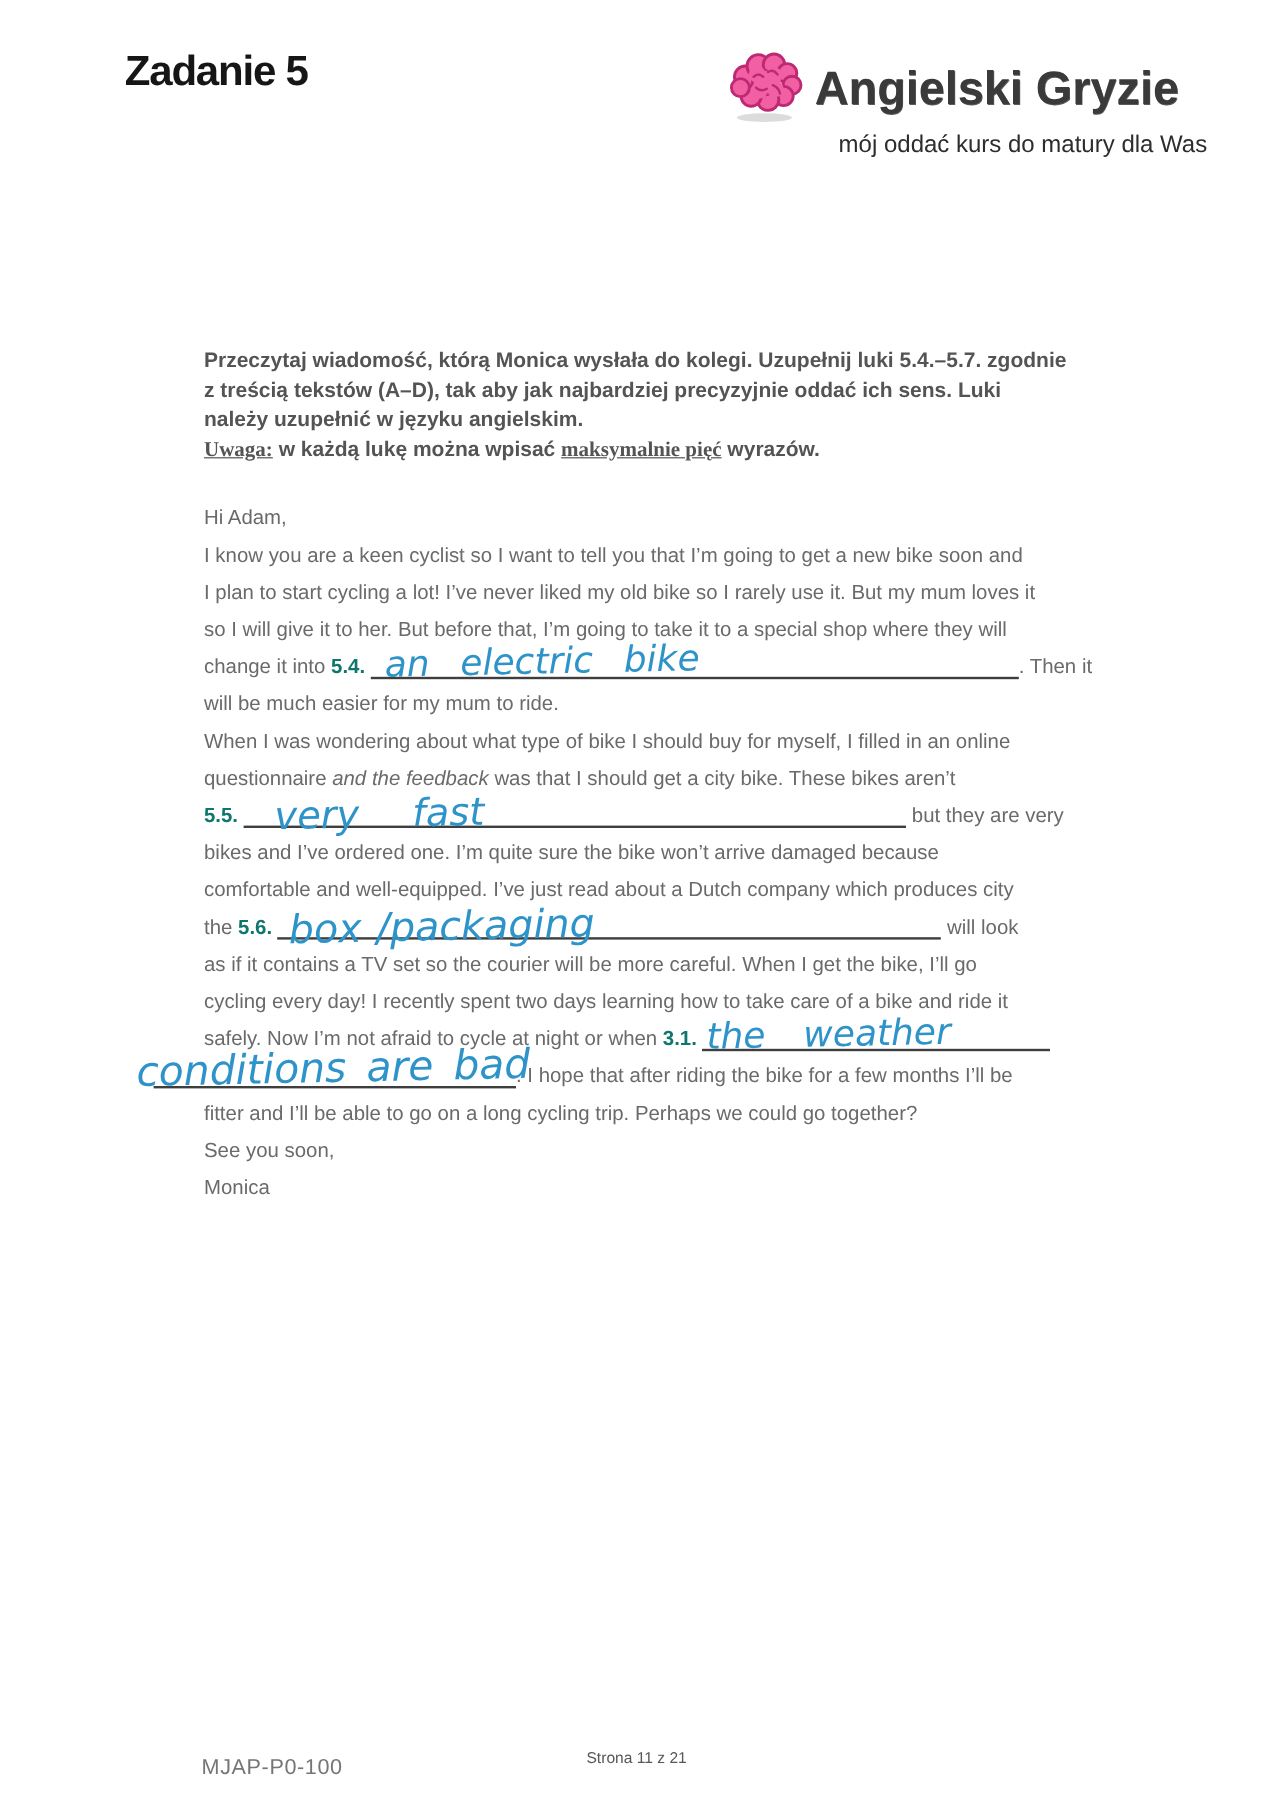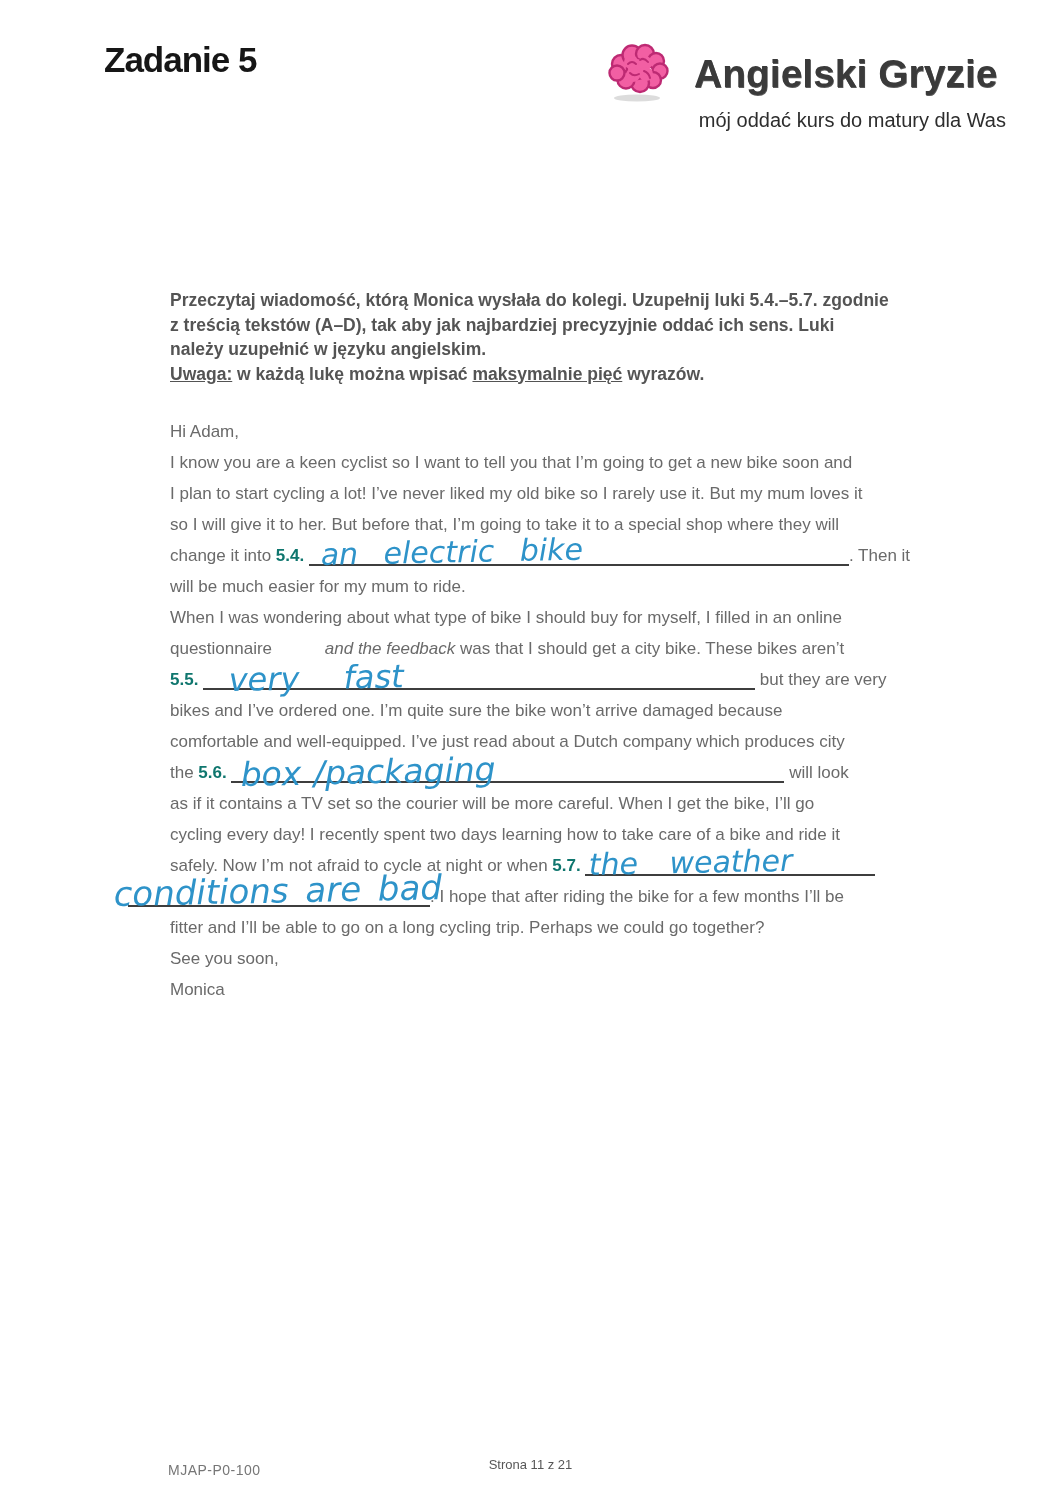--- a/index.html
+++ b/index.html
@@ -12,46 +12,46 @@
   .page { position:absolute; inset:0; background:#ffffff; }
 
   
   .page-title {
     position:absolute; left:104px; top:40px;
     font-size:35px; font-weight:bold; color:#161616; letter-spacing:-1px;
   }
   .logo {
     position:absolute; top:40px; left:606px; width:406px;
   }
-  .logo-row { display:flex; align-items:center; gap:22px; }
+  .logo-row { display:flex; align-items:center; gap:7px; }
   .brand-name {
     font-size:39px; font-weight:800; color:#3a3a3a; letter-spacing:0px;
     text-shadow:0.5px 0.5px 0 #5a5a5a;
     white-space:nowrap;
   }
   .brand-tagline {
     font-size:20px; color:#2d2d2d; margin-top:1px;
     text-align:right; padding-right:6px; white-space:nowrap;
   }
 
   
   .instructions {
     position:absolute; left:170px; top:262px; width:760px;
     font-size:17.5px; font-weight:bold; color:#545454; line-height:24.5px;margin-top:26px;
   }
-  .instructions .u { text-decoration:underline; }
+  .instructions .u { text-decoration:underline;font-family:Liberation Serif, serif; }
 
   
   .letter {
     position:absolute; left:170px; top:416px; width:760px;
     font-size:17px; color:#6a6a6a; line-height:31px;
   }
   .letter .line { white-space:nowrap; }
   .gap-num { font-weight:bold; color:#0f766e; }
-  .italic { font-style:italic;margin-left:48px; }
+  .italic { font-style:italic; }
 
   .blank {
     display:inline-block; position:relative;
     border-bottom:2px solid #3e3e3e;
     height:14px; vertical-align:-5px;
   }
   .hw {
     position:absolute; white-space:nowrap;
     font-family:"DejaVu Sans", sans-serif; font-style:italic;
     color:#2e93c9; transform:rotate(-1.2deg); transform-origin:left bottom;
@@ -67,21 +67,21 @@
   .blank-55 { width:552px; }
   .blank-56 { width:553px; }
   .blank-57a{ width:290px; }
   .blank-57b{ width:302px; }
 
   .shift-left { margin-left:-42px; }
 
   
   .footer-code {
     position:absolute; left:168px; top:1462px;
-    font-size:14px; color:#767676; letter-spacing:0.5px;
+    font-size:18px; color:#767676; letter-spacing:0.5px;
   }
   .footer-page {
     position:absolute; left:0; top:1457px; width:100%;
     text-align:center; font-size:13px; color:#575757;
   }
 </style>
 </head>
 <body>
 
 <div class="page">
@@ -147,21 +147,21 @@
     <div class="line"><span class="gap-num">5.5.</span><span> </span><span class="blank blank-55"><span class="hw hw-55">very fast</span></span><span> but they are very</span></div>
 
     <div class="line">bikes and I’ve ordered one. I’m quite sure the bike won’t arrive damaged because</div>
     <div class="line">comfortable and well-equipped. I’ve just read about a Dutch company which produces city</div>
 
     <div class="line"><span>the </span><span class="gap-num">5.6.</span><span> </span><span class="blank blank-56"><span class="hw hw-56">box /packaging</span></span><span> will look</span></div>
 
     <div class="line">as if it contains a TV set so the courier will be more careful. When I get the bike, I’ll go</div>
     <div class="line">cycling every day! I recently spent two days learning how to take care of a bike and ride it</div>
 
-    <div class="line"><span>safely. Now I’m not afraid to cycle at night or when </span><span class="gap-num">5.7.</span><span> </span><span class="blank blank-57a"><span class="hw hw-57a">the weather</span></span></div>
+    <div class="line"><span>safely. Now I’m not afraid to cycle at night or when </span><span class="gap-num">3.1.</span><span> </span><span class="blank blank-57a"><span class="hw hw-57a">the weather</span></span></div>
 
     <div class="line shift-left"><span class="blank blank-57b"><span class="hw hw-57b">conditions are bad</span></span><span>. I hope that after riding the bike for a few months I’ll be</span></div>
 
     <div class="line">fitter and I’ll be able to go on a long cycling trip. Perhaps we could go together?</div>
     <div class="line">See you soon,</div>
     <div class="line">Monica</div>
   </div>
 
   <div class="footer-code">MJAP-P0-100</div>
   <div class="footer-page">Strona 11 z 21</div>

